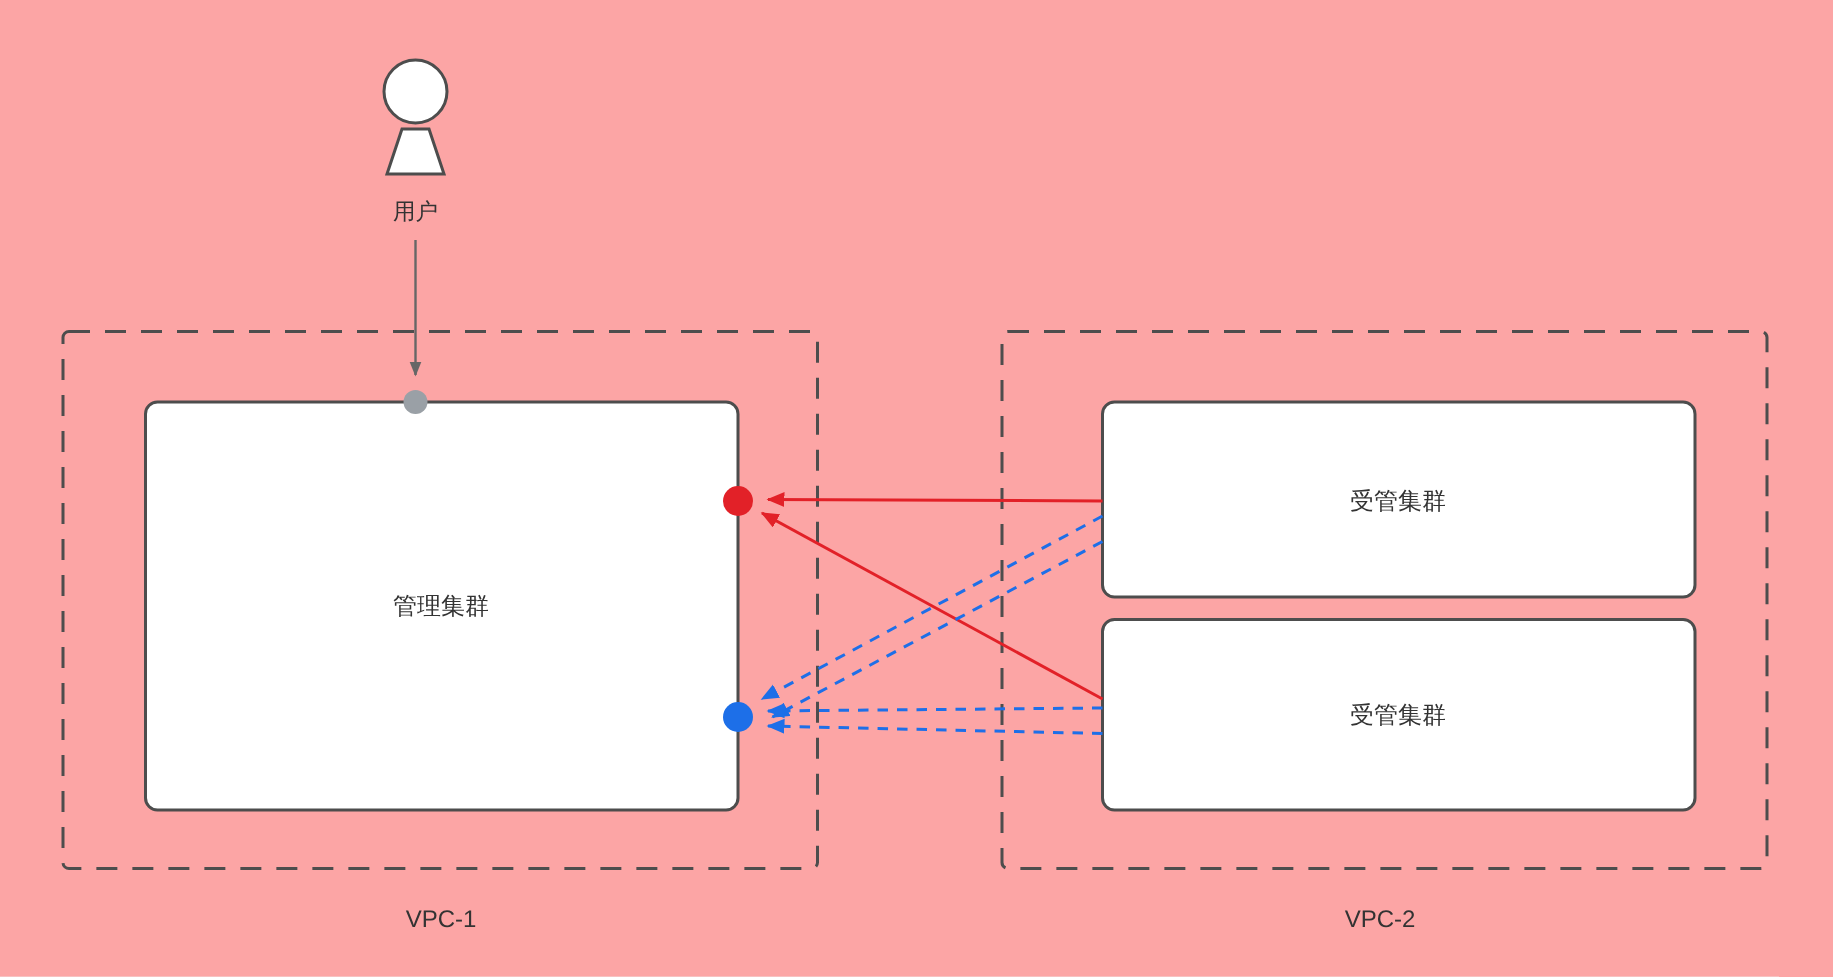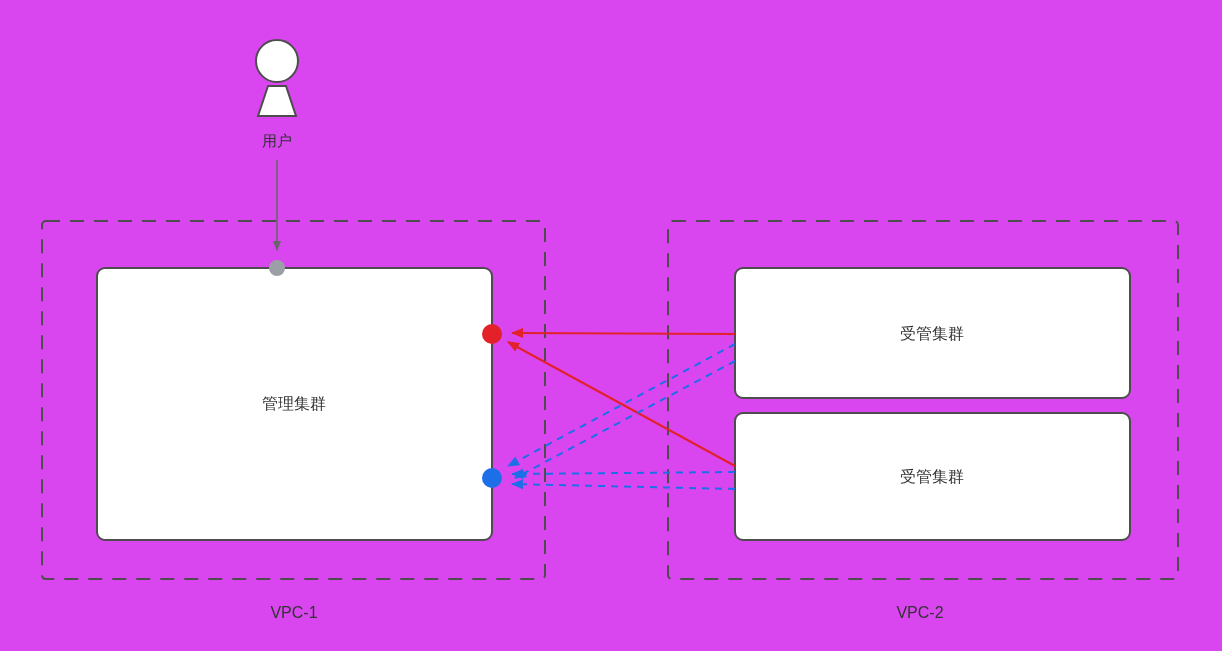--- a/index.html
+++ b/index.html
@@ -4,21 +4,21 @@
 <style>
   html, body { margin: 0; padding: 0; }
   body {
     background: #f0f1f2;
     font-family: "Liberation Sans", "DejaVu Sans", sans-serif;
   }
   .canvas {
     position: relative;
     width: 1222px;
     height: 651px;
-    background: #d946ef;
+    background: #fca5a5;
     overflow: hidden;
   }
   .canvas > svg { position: absolute; left: 0; top: 0; }
 
   .node-box { fill: #ffffff; stroke: #4d4d4d; stroke-width: 2; }
   .vpc-box  { fill: none; stroke: #4d4d4d; stroke-width: 2; stroke-dasharray: 14 10; }
   .person   { fill: #ffffff; stroke: #4d4d4d; stroke-width: 2; }
 
   .label       { fill: #333333; font-size: 16px; text-anchor: middle; }
   .small-label { fill: #333333; font-size: 15px; text-anchor: middle; }

